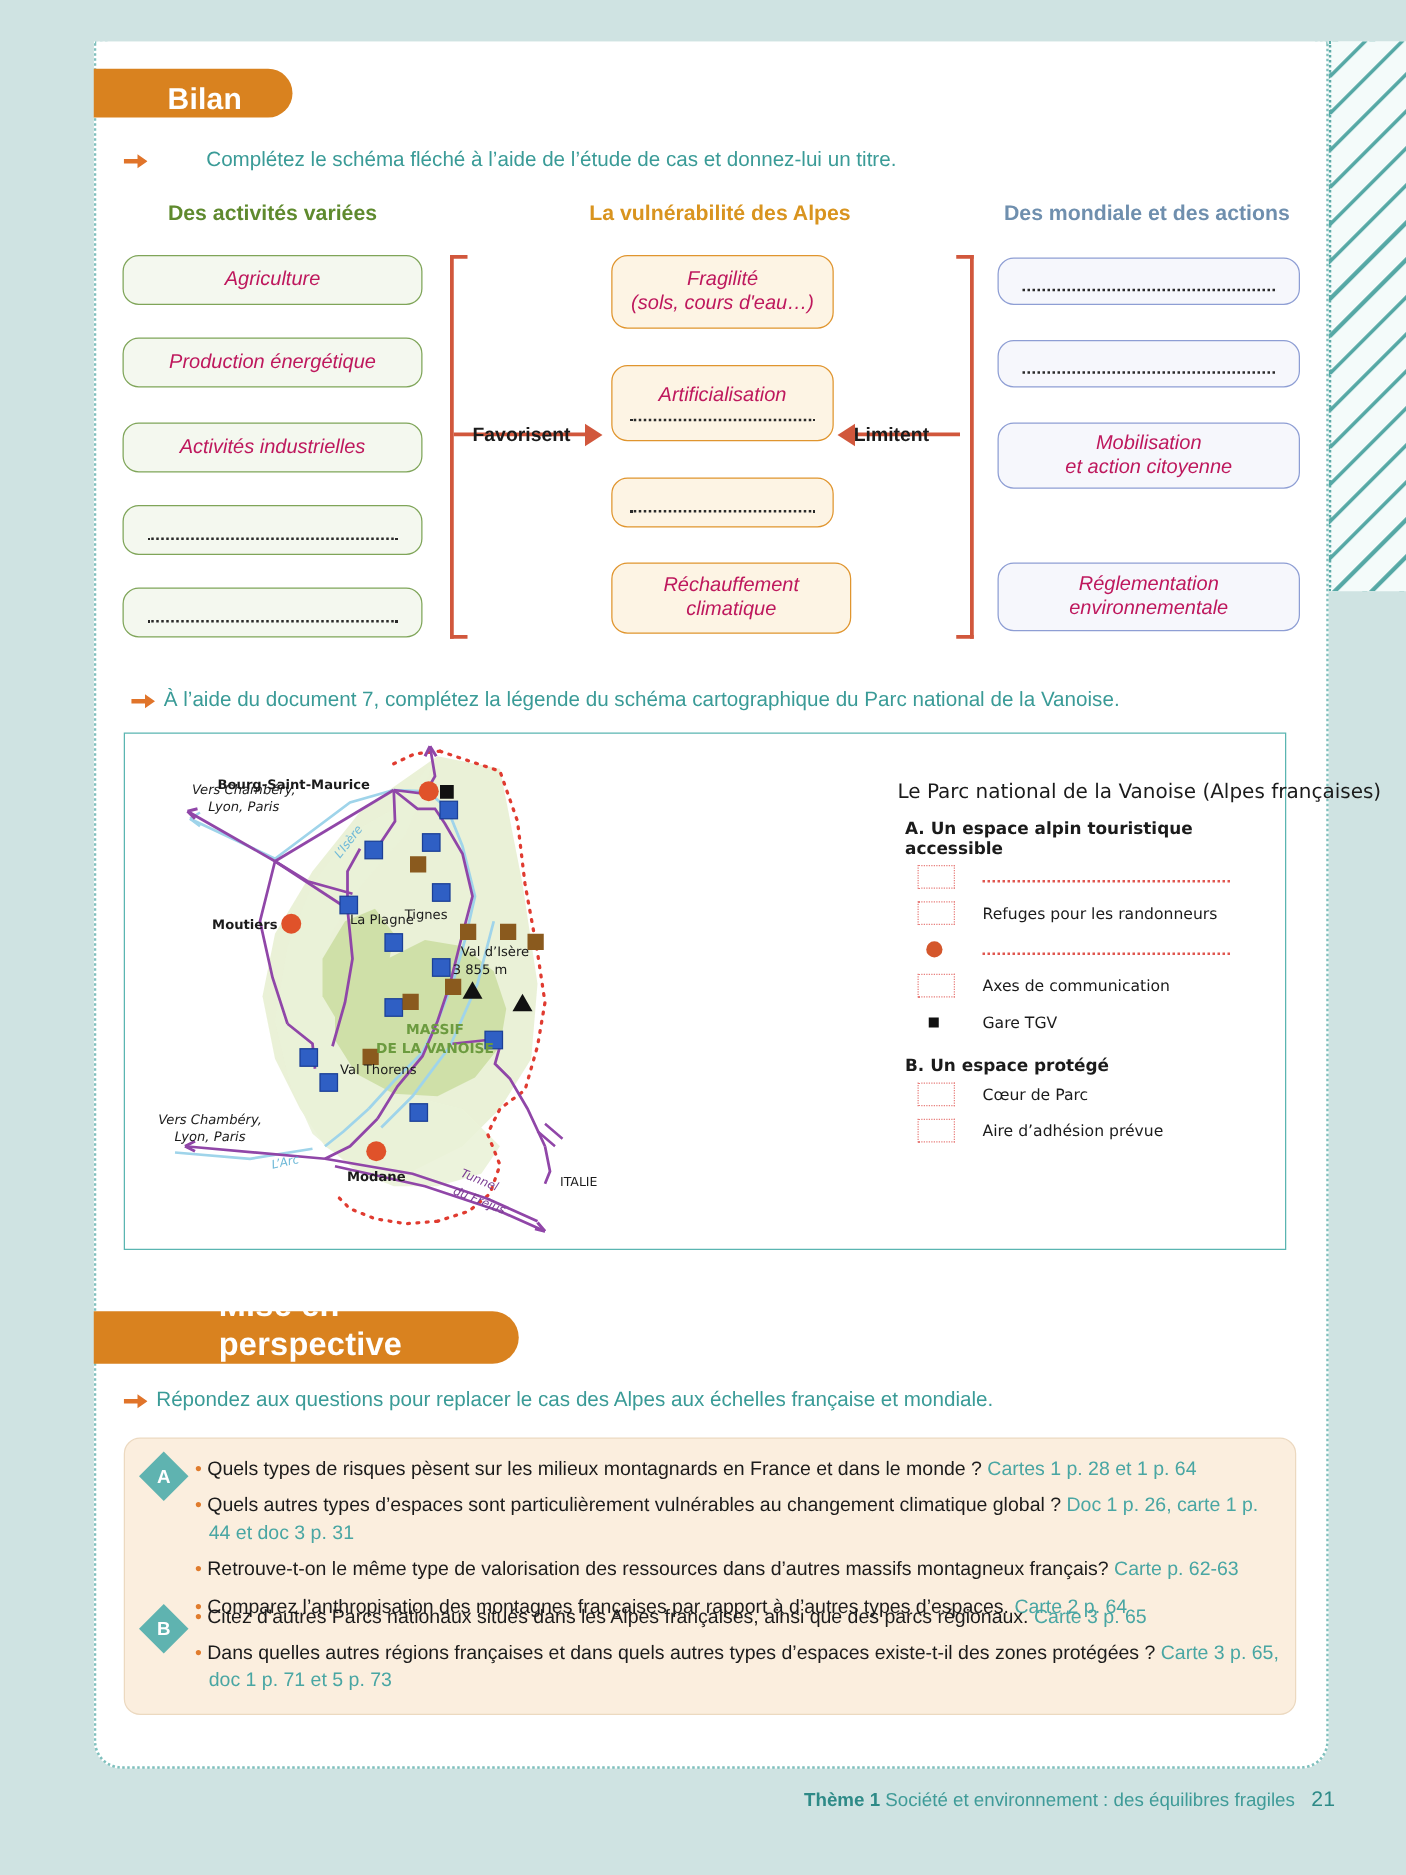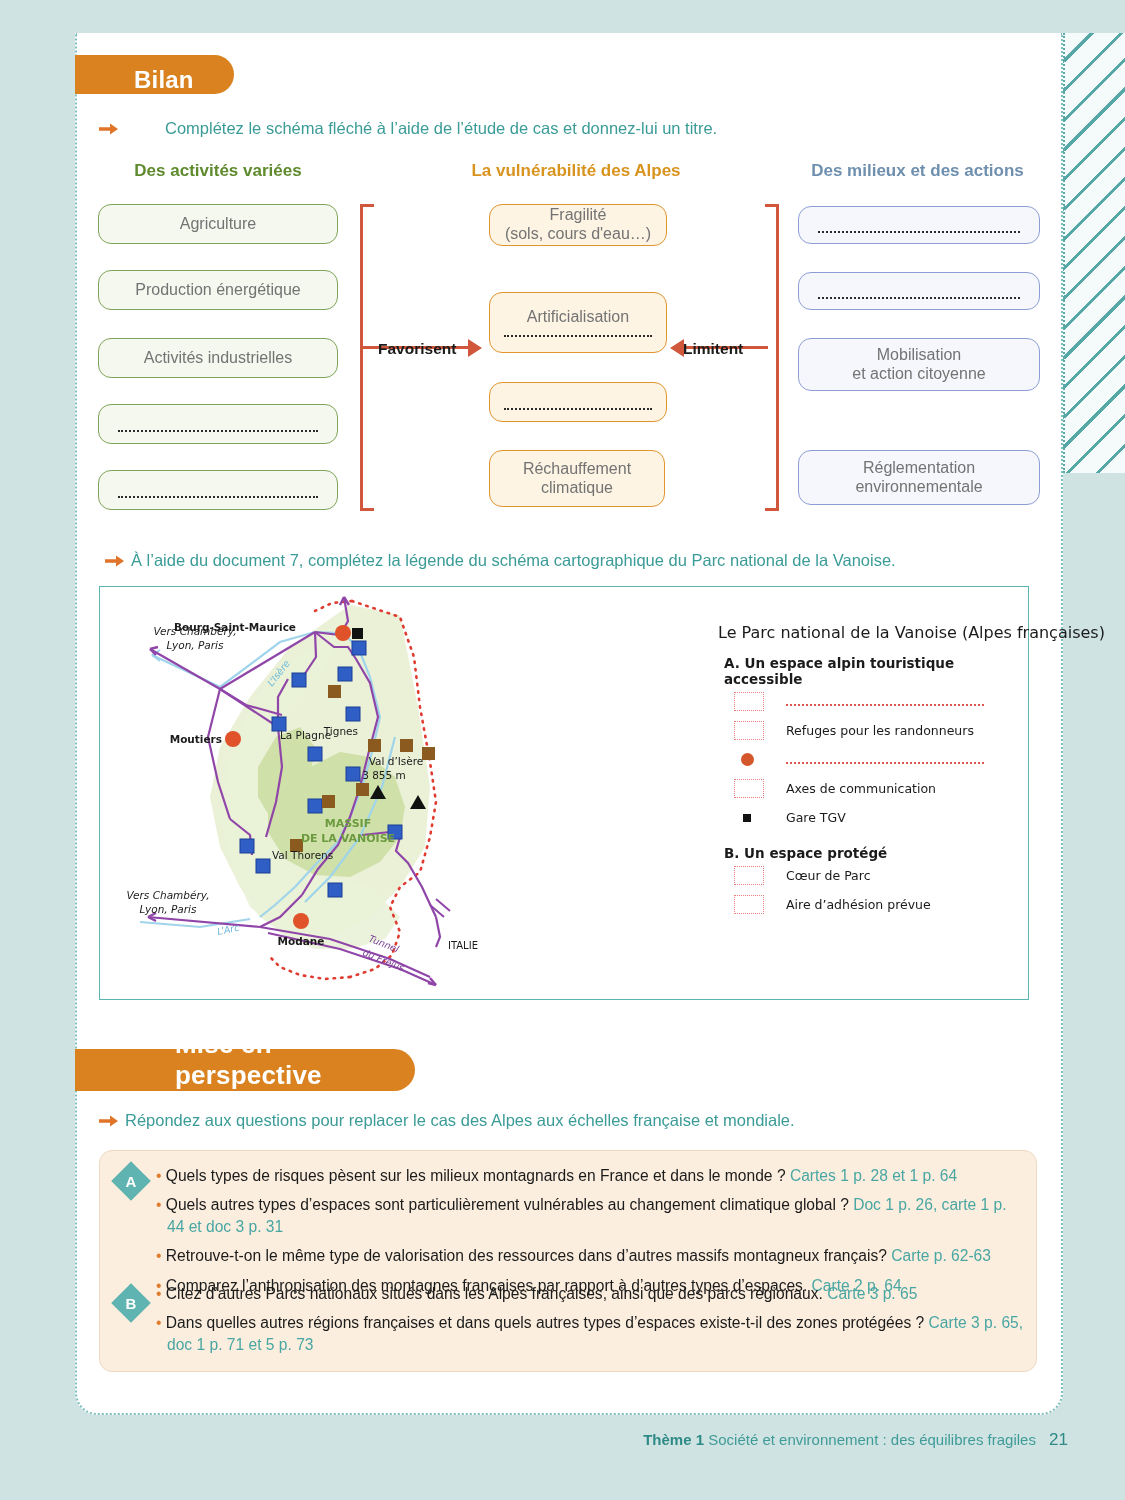--- a/index.html
+++ b/index.html
@@ -87,23 +87,24 @@
   #head-left  { left: 98px;  top: 161px; width: 240px; color: #5f8a2e; }
   #head-mid   { left: 455px; top: 161px; width: 242px; color: #d9941f; }
   #head-right { left: 795px; top: 161px; width: 245px; color: #6f8fae; }
 
   
   .sbox {
     position: absolute;
     display: flex; flex-direction: column;
     align-items: center; justify-content: center;
     border-radius: 13px;
-    font-size: 16px; color: #737373;
+    font-size: 16px; color: #be185d;
     line-height: 1.18;
     text-align: left;
+    font-style: italic;
   }
   .sbox.green  { border: 1.4px solid #7fa559; background: #f4f8ef; }
   .sbox.orange { border: 1.4px solid #e0952e; background: #fdf4e4; }
   .sbox.blue   { border: 1.4px solid #8e9ed4; background: #f6f7fc; }
   .dots {
     display: block;
     width: 84%;
     border-bottom: 2.4px dotted #2a2a2a;
     height: 9px;
     margin-top: 2px;
@@ -111,24 +112,24 @@
   .sbox.only-dots .dots { margin-top: 6px; }
 
   
   #b-l1 { left: 98px;  top: 204px; width: 240px; height: 40px; }
   #b-l2 { left: 98px;  top: 270px; width: 240px; height: 40px; }
   #b-l3 { left: 98px;  top: 338px; width: 240px; height: 40px; }
   #b-l4 { left: 98px;  top: 404px; width: 240px; height: 40px; }
   #b-l5 { left: 98px;  top: 470px; width: 240px; height: 40px; }
 
   
-  #b-m1 { left: 489px; top: 204px; width: 178px; height: 42px; }
+  #b-m1 { left: 489px; top: 204px; width: 178px; height: 59px; }
   #b-m2 { left: 489px; top: 292px; width: 178px; height: 61px; }
   #b-m3 { left: 489px; top: 382px; width: 178px; height: 40px; }
-  #b-m4 { left: 489px; top: 450px; width: 176px; height: 57px; }
+  #b-m4 { left: 489px; top: 450px; width: 192px; height: 57px; }
 
   
   #b-r1 { left: 798px; top: 206px; width: 242px; height: 38px; }
   #b-r2 { left: 798px; top: 272px; width: 242px; height: 38px; }
   #b-r3 { left: 798px; top: 338px; width: 242px; height: 53px; }
   #b-r4 { left: 798px; top: 450px; width: 242px; height: 55px; }
 
   
   .bracket {
     position: absolute;
@@ -269,21 +270,21 @@
 
   <div id="instr1" class="instr">
     <svg class="arrow-ico" width="19" height="16" viewBox="0 0 19 16">
       <path d="M0 6.2 h11 V2.4 L19 8 l-8 5.6 V9.8 H0 Z" fill="#e0742a"></path>
     </svg>
     <span>Complétez le schéma fléché à l’aide de l’étude de cas et donnez-lui un titre.</span>
   </div>
 
   <div id="head-left" class="col-head">Des activités variées</div>
   <div id="head-mid" class="col-head">La vulnérabilité des Alpes</div>
-  <div id="head-right" class="col-head">Des milieux et des actions</div>
+  <div id="head-right" class="col-head">Des mondiale et des actions</div>
 
   <div id="b-l1" class="sbox green">
     <span>Agriculture</span>
   </div>
   <div id="b-l2" class="sbox green">
     <span>Production énergétique</span>
   </div>
   <div id="b-l3" class="sbox green">
     <span>Activités industrielles</span>
   </div>

